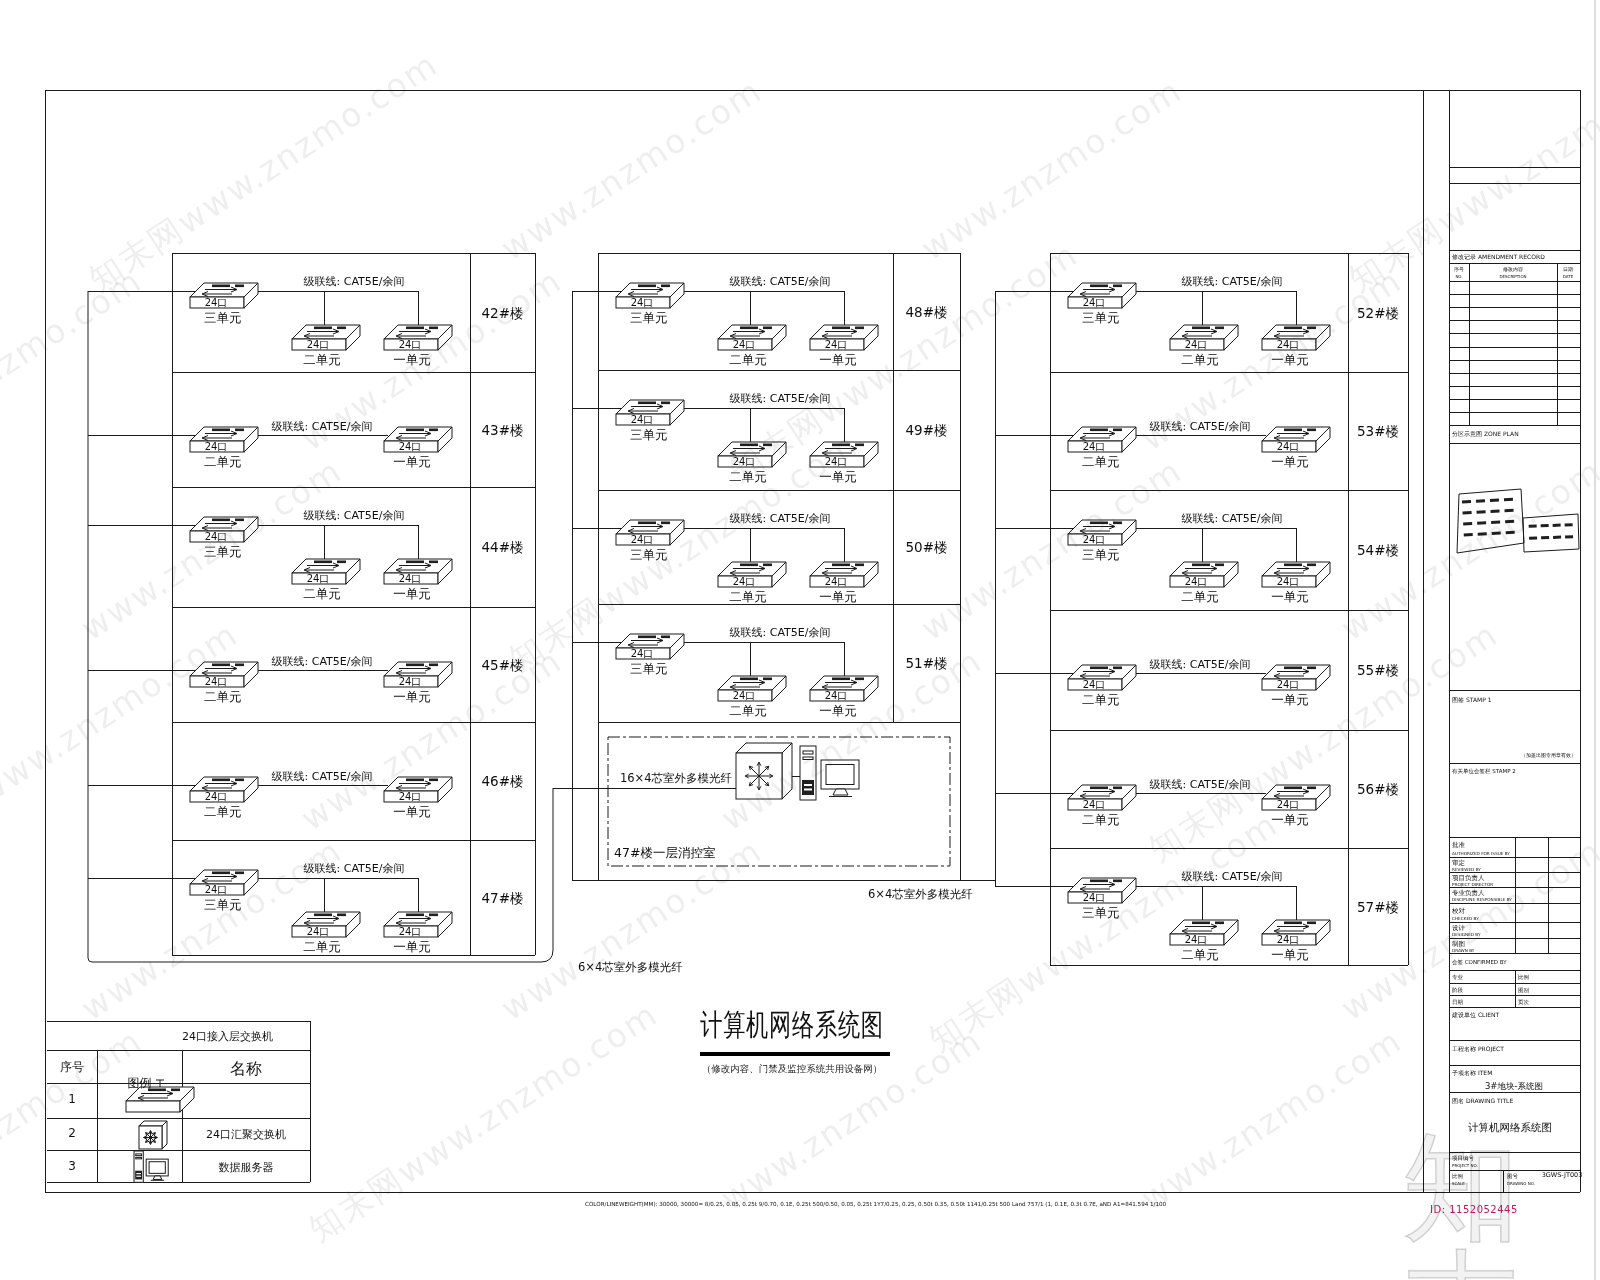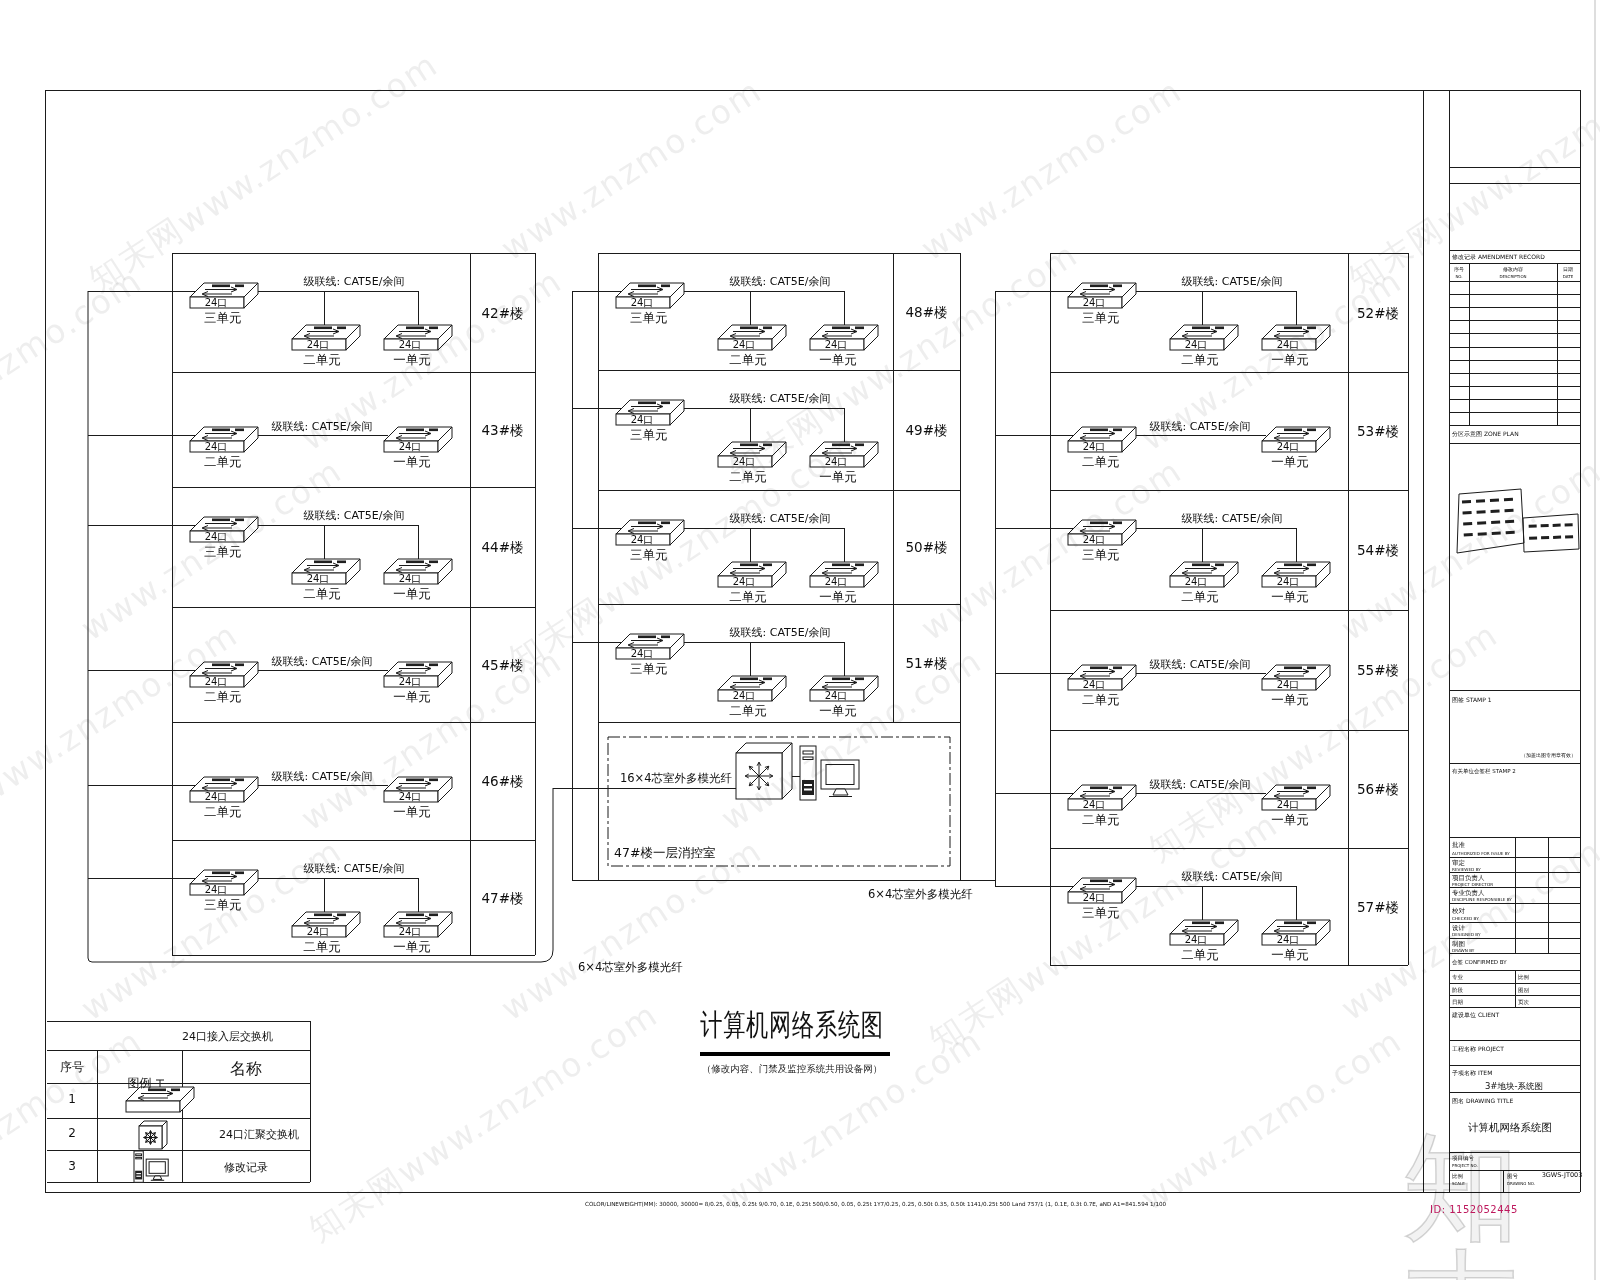--- a/index.html
+++ b/index.html
@@ -906,23 +906,23 @@
   <div class="abs" style="left:700px;top:1052px;width:190px;height:4px;background:#000;"></div>
   <div class="abs" style="left:592px;top:1063px;width:400px;text-align:center;font-size:9.5px;color:#222;">（修改内容、门禁及监控系统共用设备网）</div>
 
   <div class="abs" style="left:47px;top:1059px;width:50px;text-align:center;font-size:12px;">序号</div>
   <div class="abs" style="left:97px;top:1059px;width:85px;text-align:center;font-size:12px;margin-top:16px;">图例</div>
   <div class="abs" style="left:182px;top:1059px;width:128px;text-align:center;font-size:16px;">名称</div>
 
   <div class="abs" style="left:47px;top:1092px;width:50px;text-align:center;font-size:12px;">1</div>
   <div class="abs" style="left:182px;top:1029px;width:128px;text-align:left;font-size:11px;">24口接入层交换机</div>
   <div class="abs" style="left:47px;top:1126px;width:50px;text-align:center;font-size:12px;">2</div>
-  <div class="abs" style="left:182px;top:1127px;width:128px;text-align:center;font-size:11px;padding-left:13px;">24口汇聚交换机</div>
+  <div class="abs" style="left:182px;top:1127px;width:128px;text-align:center;font-size:11px;">24口汇聚交换机</div>
   <div class="abs" style="left:47px;top:1159px;width:50px;text-align:center;font-size:12px;">3</div>
-  <div class="abs" style="left:182px;top:1160px;width:128px;text-align:center;font-size:11px;">修改记录</div>
+  <div class="abs" style="left:182px;top:1160px;width:128px;text-align:center;font-size:11px;">数据服务器</div>
 
   <div id="wms">
       <div class="wm" style="left: 60px; top: 150px;">知末网www.znzmo.com</div>
       <div class="wm" style="left: 480px; top: 150px;">www.znzmo.com</div>
       <div class="wm" style="left: 900px; top: 150px;">www.znzmo.com</div>
       <div class="wm" style="left: 1320px; top: 150px;">知末网www.znzmo.com</div>
       <div class="wm" style="left: -140px; top: 340px;">www.znzmo.com</div>
       <div class="wm" style="left: 280px; top: 340px;">www.znzmo.com</div>
       <div class="wm" style="left: 700px; top: 340px;">知末网www.znzmo.com</div>
       <div class="wm" style="left: 1120px; top: 340px;">www.znzmo.com</div>

